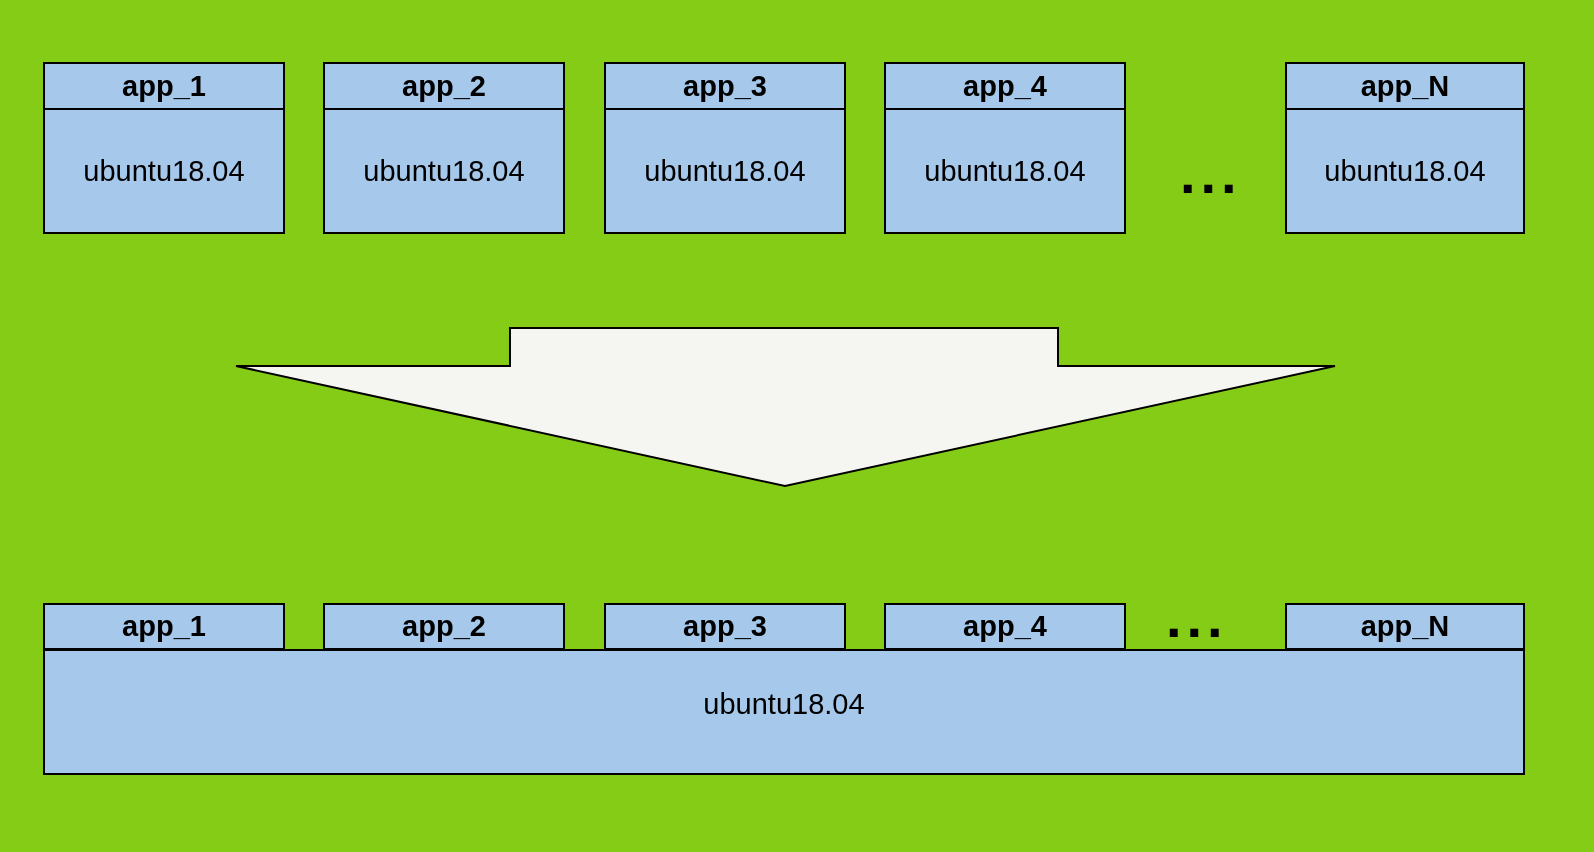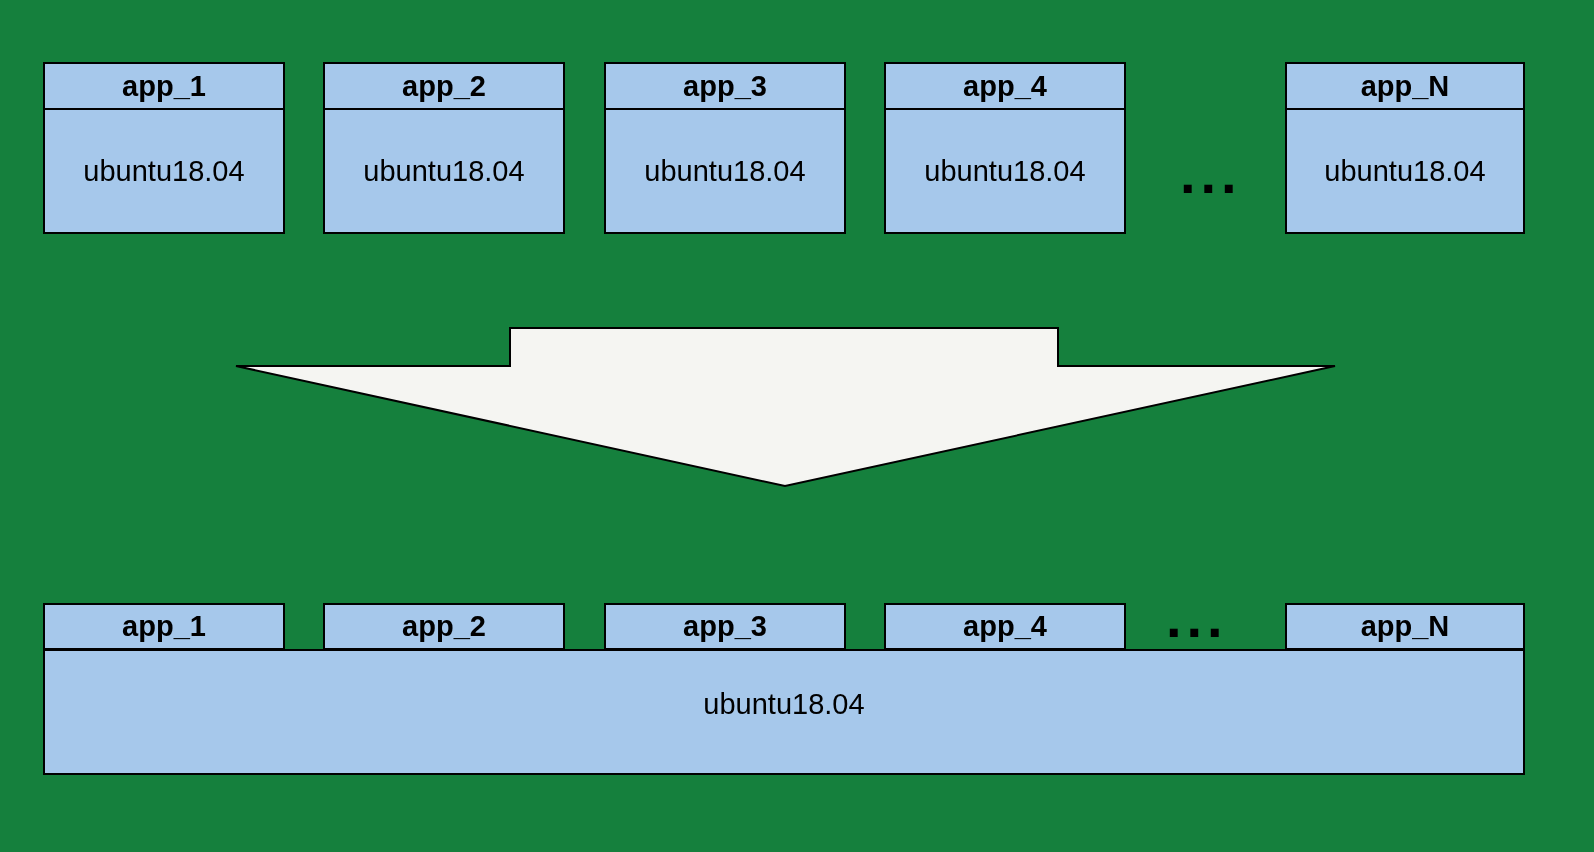--- a/index.html
+++ b/index.html
@@ -7,21 +7,21 @@
     margin: 0;
     padding: 0;
     background: #f0f4fa;
     font-family: "Liberation Sans", sans-serif;
     color: #000;
   }
   .canvas {
     position: relative;
     width: 1594px;
     height: 852px;
-    background: #15803d;
+    background: #84cc16;
     overflow: hidden;
   }
   
   .app-box {
     position: absolute;
     top: 62px;
     width: 242px;
     height: 172px;
     background: #a6c8eb;
     border: 2px solid #000;

